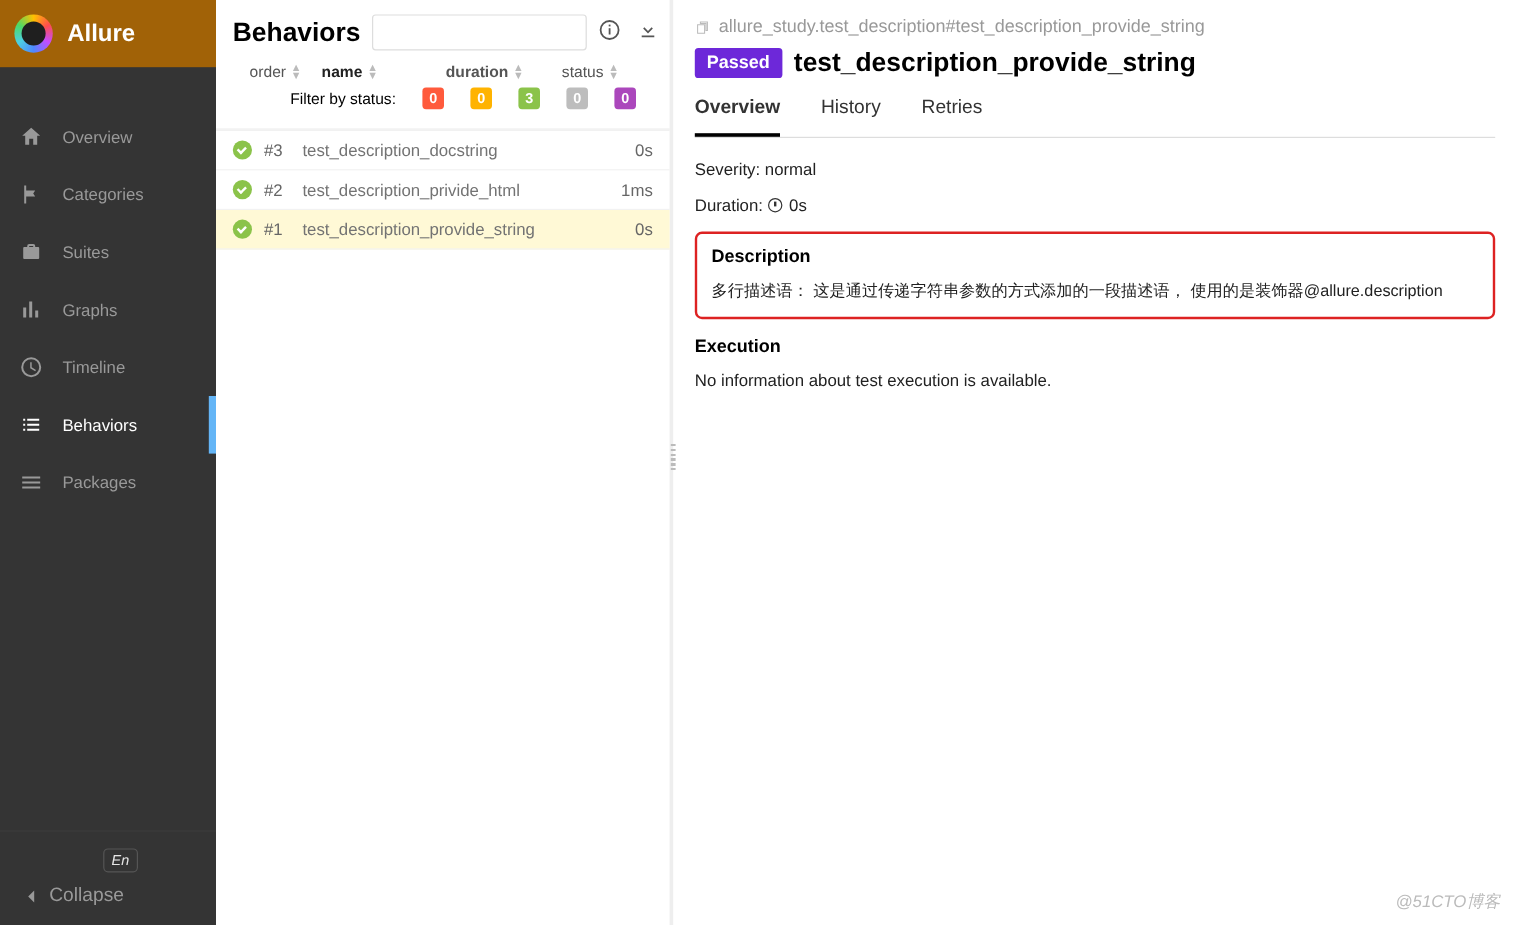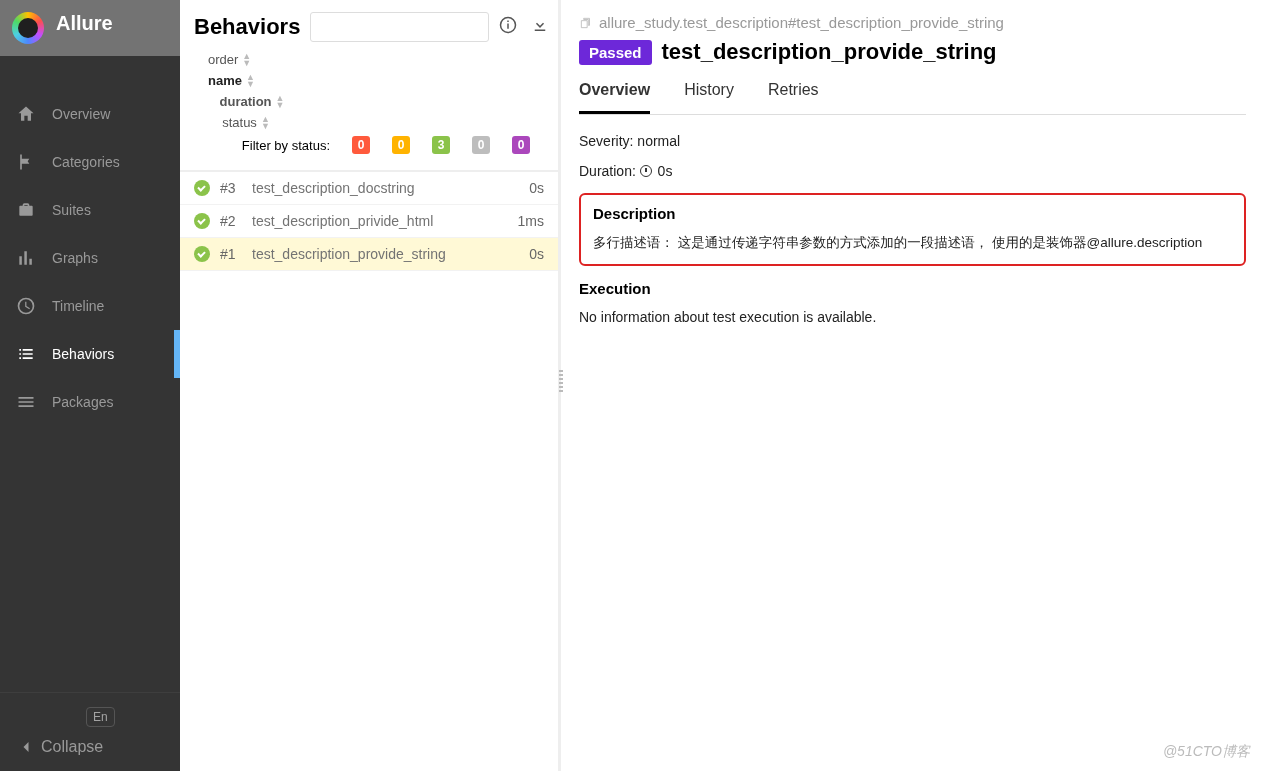--- a/index.html
+++ b/index.html
@@ -1,46 +1,46 @@
 <!DOCTYPE html>
 <html><head>
 <meta charset="utf-8">
 <style>
 * { margin: 0; padding: 0; box-sizing: border-box; font-family: -apple-system, BlinkMacSystemFont, "Segoe UI", Helvetica, Arial, sans-serif; }
 body { width: 1264px; height: 771px; overflow: hidden; display: flex; background: #fff; position: relative; }
 
 
 .sidebar { width: 180px; background: #343434; color: #999; display: flex; flex-direction: column; }
-.sidebar-header { display: flex; padding: 12px 14px 12px 12px; background: #737373; }
+.sidebar-header { display: flex; align-items: center; padding: 12px 14px 12px 12px; background: #a16207; }
 .logo-ring { width: 32px; height: 32px; border-radius: 50%; background: conic-gradient(#ffc000, #ff4d4d, #c44dff, #4d88ff, #4dd0e1, #4dd965, #ffc000); position: relative; margin-right: 12px; }
 .logo-ring::after { content:""; position:absolute; inset:6px; background:#1f1f1f; border-radius:50%; }
 .brand { color:#fff; font-size:20px; font-weight:700; }
 
 .nav { flex:1; padding-top:34px; }
 .nav-item { display:flex; align-items:center; gap:16px; padding:14px 14px 14px 16px; color:#999; cursor:pointer; }
 .nav-item.active { color:#fff; position:relative; }
 .nav-item.active::after { content:""; position:absolute; right:0; top:0; bottom:0; width:6px; background:#64b5f6; }
 .nav-ico { width:20px; height:20px; display:flex; align-items:center; justify-content:center; }
 .nav-ico svg { width:20px; height:20px; fill:currentColor; }
 .nav-label { font-size:14px; }
 
 .sidebar-footer { padding:14px 16px; border-top:1px solid rgba(255,255,255,.05); }
-.lang-btn { border:1px solid #555; color:#a3a3a3; border-radius:4px; padding:2px 6px; font-size:12px; display:inline-block; margin:0 0 10px 70px; }
+.lang-btn { border:1px solid #555; color:#e5e5e5; border-radius:4px; padding:2px 6px; font-size:12px; display:inline-block; margin:0 0 10px 70px;font-style:italic; }
 .collapse-row { display:flex; align-items:center; gap:5px; color:#999; cursor:pointer; }
 
 
 .middle { width: 381px; border-right: 3px solid #eee; display:flex; flex-direction:column; background:#fff; }
 .m-header { padding:12px 14px 8px 14px; border-bottom:1px solid #eee; }
 .m-title-row { display:flex; align-items:center; gap:10px; }
 .m-title { font-size:22px; font-weight:700; flex:0 0 auto; }
 .m-search { flex:1; height:30px; border:1px solid #ddd; border-radius:3px; }
 .m-icons { display:flex; gap:14px; color:#555; }
 .m-icons svg { width:18px; height:18px; fill:currentColor; }
 
-.m-columns { display:flex; padding:10px 14px 6px 14px; font-size:13px; color:#555; gap:6px;flex-direction:column; }
+.m-columns { display:flex; padding:10px 14px 6px 14px; font-size:13px; color:#555; gap:6px; }
 .m-col { display:flex; align-items:center; gap:4px; cursor:pointer; }
 .m-col.name { font-weight:700; color:#222; }
 .sort-ico { font-size:9px; line-height:7px; color:#bbb; }
 .m-col.order { width:54px; }
 .m-col.name { flex:1; }
 .m-col.dur { width:88px; justify-content:center;font-weight:bold; }
 .m-col.stat { width:76px; justify-content:center; }
 
 .filter-row { display:flex; align-items:center; justify-content:flex-end; gap:22px; padding:0 14px 8px; font-size:13px; }
 .badge { display:inline-block; min-width:18px; height:18px; border-radius:3px; color:#fff; font-size:12px; font-weight:600; text-align:center; line-height:18px; padding:0 3px; cursor:pointer; }

